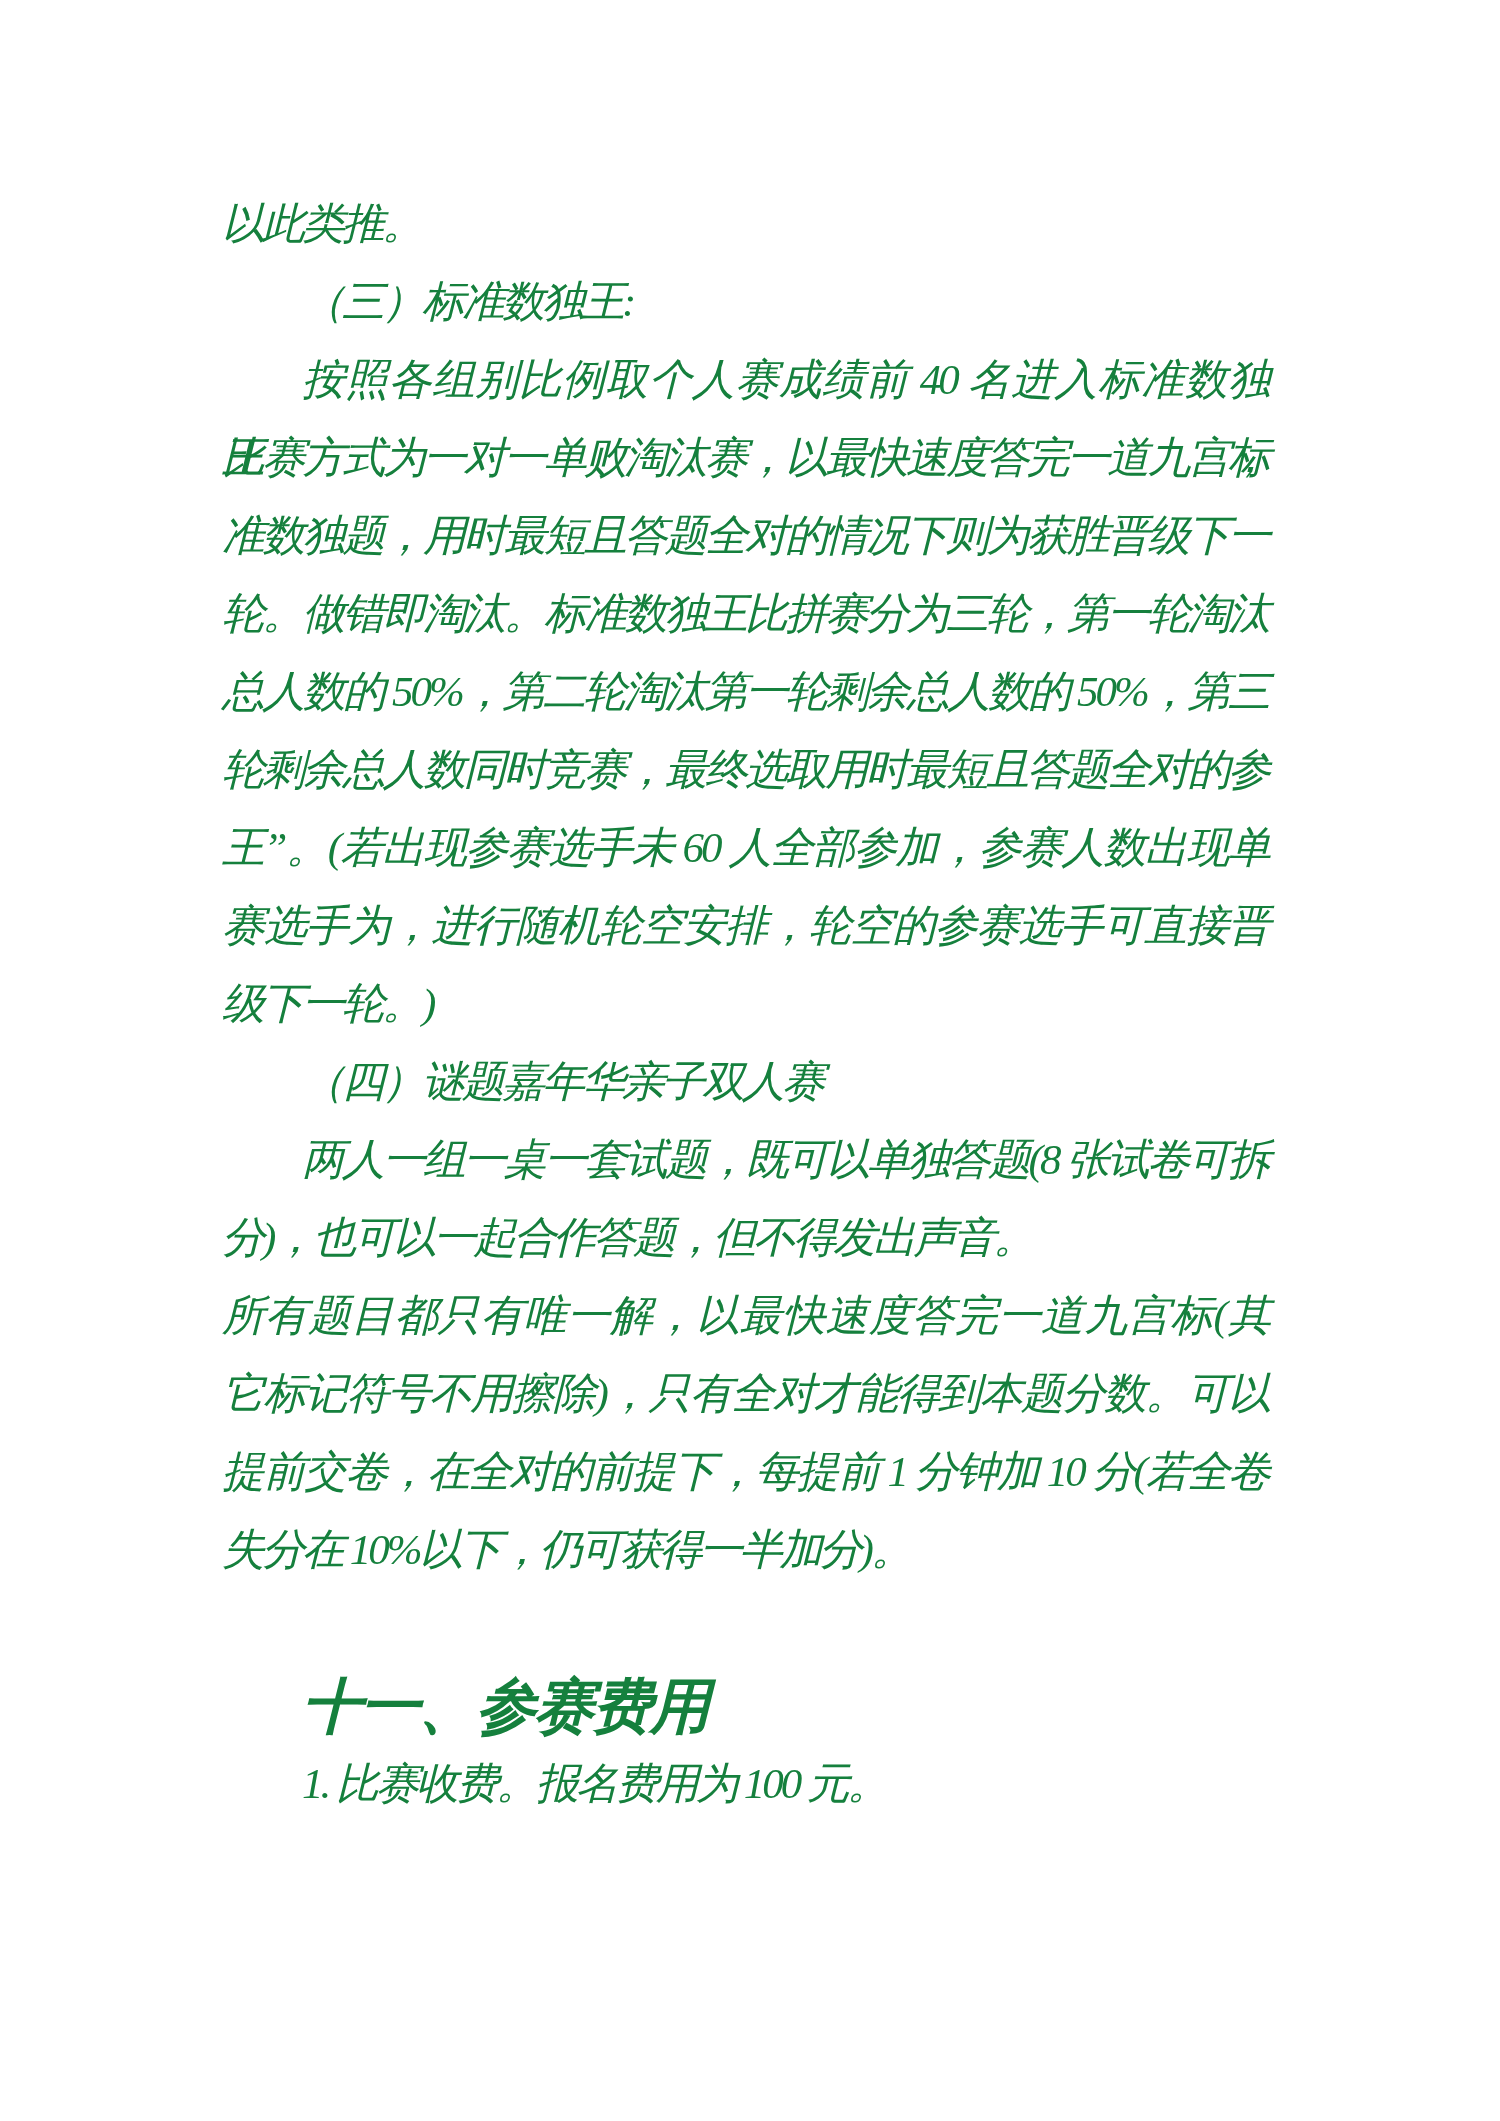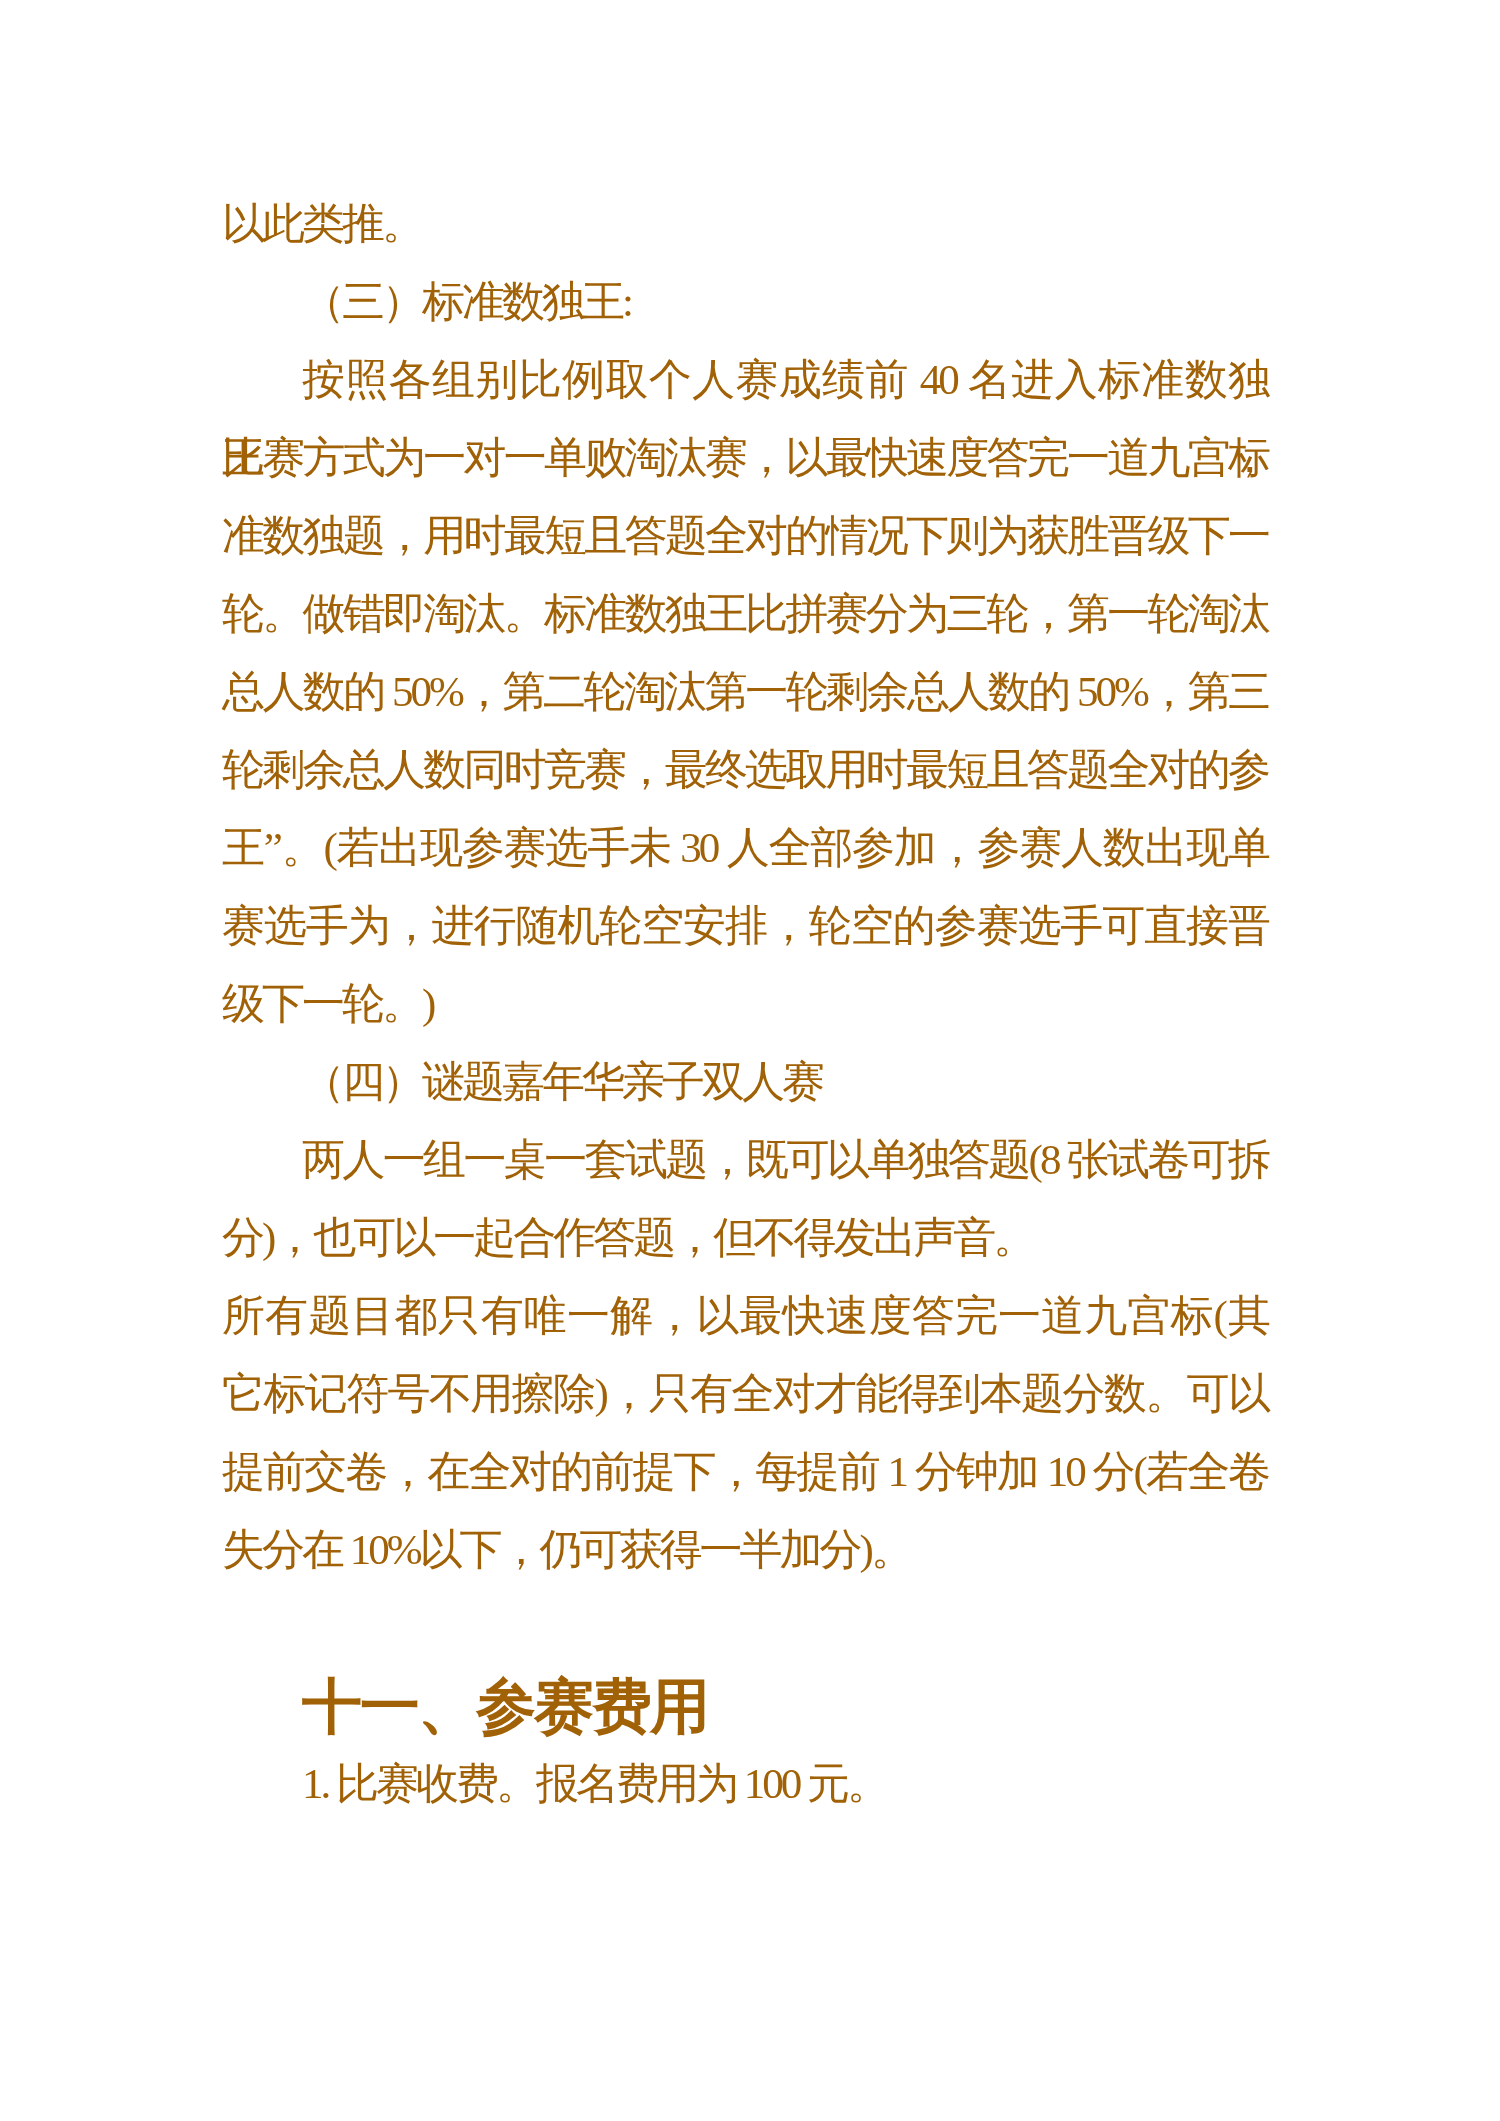--- a/index.html
+++ b/index.html
@@ -12,23 +12,24 @@
     width: 1500px;
     height: 2121px;
     background: #ffffff;
     overflow: hidden;
   }
   .content {
     position: absolute;
     left: 222px;
     top: 185px;
     width: 1046px;
-    color: #a16207;
+    color: #15803d;
     font-family: "Liberation Serif", "DejaVu Serif", serif;
     font-size: 43px;
+    font-style: italic;
   }
   .ln {
     height: 78px;
     line-height: 78px;
     letter-spacing: -3px;
     white-space: nowrap;
   }
   
   .j {
     white-space: normal;
@@ -56,21 +57,21 @@
 <div class="page">
   <div class="content">
     <div class="ln">以此类推。</div>
     <div class="ln ind">（三）标准数独王:</div>
     <div class="ln ind j">按照各组别比例取个人赛成绩前 40 名进入标准数独王，</div>
     <div class="ln j">比赛方式为一对一单败淘汰赛，以最快速度答完一道九宫标</div>
     <div class="ln j">准数独题，用时最短且答题全对的情况下则为获胜晋级下一</div>
     <div class="ln j">轮。做错即淘汰。标准数独王比拼赛分为三轮，第一轮淘汰</div>
     <div class="ln j">总人数的 50%，第二轮淘汰第一轮剩余总人数的 50%，第三</div>
     <div class="ln j">轮剩余总人数同时竞赛，最终选取用时最短且答题全对的参</div>
-    <div class="ln j">王”。(若出现参赛选手未 30 人全部参加，参赛人数出现单</div>
+    <div class="ln j">王”。(若出现参赛选手未 60 人全部参加，参赛人数出现单</div>
     <div class="ln j">赛选手为，进行随机轮空安排，轮空的参赛选手可直接晋</div>
     <div class="ln">级下一轮。)</div>
     <div class="ln ind">（四）谜题嘉年华亲子双人赛</div>
     <div class="ln ind j">两人一组一桌一套试题，既可以单独答题(8 张试卷可拆</div>
     <div class="ln">分)，也可以一起合作答题，但不得发出声音。</div>
     <div class="ln j">所有题目都只有唯一解，以最快速度答完一道九宫标(其</div>
     <div class="ln j">它标记符号不用擦除)，只有全对才能得到本题分数。可以</div>
     <div class="ln j">提前交卷，在全对的前提下，每提前 1 分钟加 10 分(若全卷</div>
     <div class="ln">失分在 10%以下，仍可获得一半加分)。</div>
     <div class="ln sp"></div>

